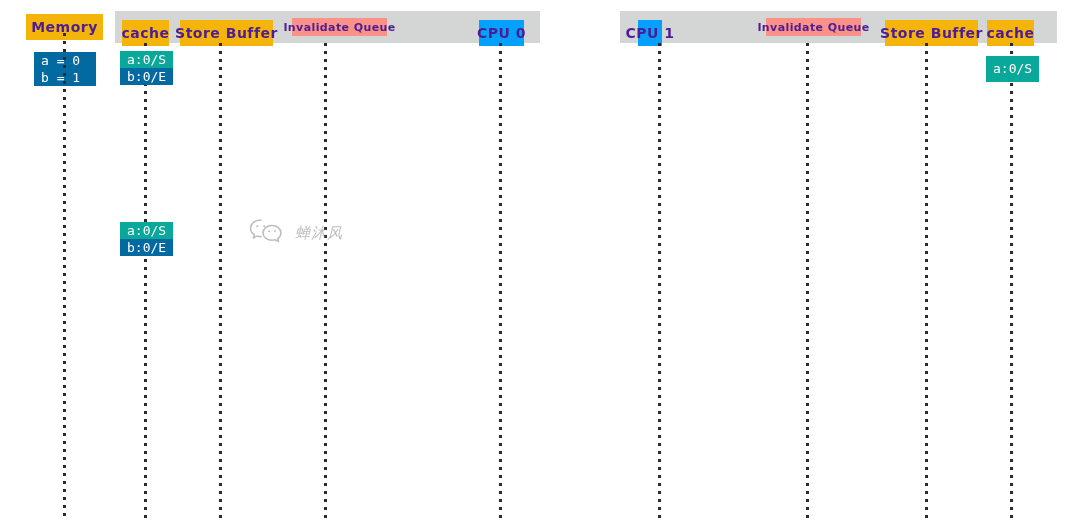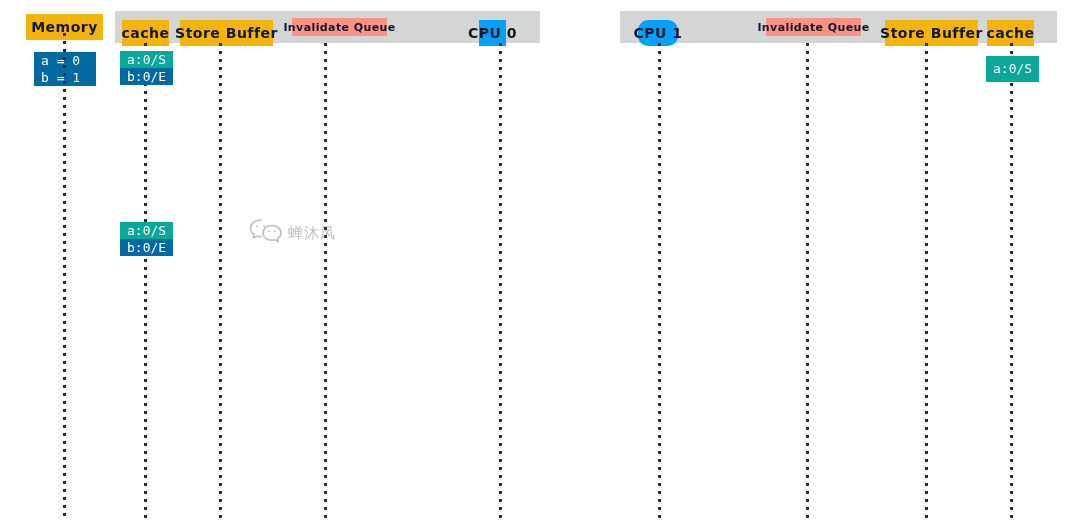--- a/index.html
+++ b/index.html
@@ -45,21 +45,21 @@
     background-repeat: repeat-y;
   }
   .lifeline.from-top { top: 33px; height: 488px; }
 
   
   .tag {
     position: absolute;
     display: flex;
     align-items: center;
     justify-content: center;
-    color: #0f172a;
+    color: #4c1d95;
     font-family: "DejaVu Sans", sans-serif;
     font-weight: bold;
     letter-spacing: 0.5px;
     white-space: nowrap;
     box-sizing: border-box;
   }
   .tag-amber  { background: #f5b40a; }
   .tag-pink   { background: #fb9287; }
   .tag-blue   { background: #03a1fc; }
 
@@ -92,22 +92,24 @@
     box-sizing: border-box;
   }
   .v-amber { background: #0369a1; }
   .v-teal  { background: #0aa79b; }
 
   
   .watermark {
     position: absolute;
     display: flex;
     align-items: center;
+    gap: 7px;
     opacity: 0.55;
     pointer-events: none;
+    font-style: italic;
   }
   .watermark-text {
     font-family: "DejaVu Sans", sans-serif;
     font-size: 15px;
     color: #8a8a8a;
     letter-spacing: 1px;
   }
 </style>
 </head>
 <body>
@@ -122,21 +124,21 @@
     <div class="value-row v-amber">a = 0</div>
     <div class="value-row v-amber">b = 1</div>
   </div>
 
   <div class="tag tag-amber tag-title" style="left:122px; width:47px;">cache</div>
 
   <div class="tag tag-amber tag-title" style="left:180px; width:93px;">Store Buffer</div>
 
   <div class="tag tag-pink tag-title small" style="left:292px; width:95px; height:18px; top:18px;">Invalidate Queue</div>
 
-  <div class="tag tag-blue tag-title" style="left:479px; width:27px;">CPU 0</div>
+  <div class="tag tag-blue tag-title" style="left:479px; width:45px;">CPU 0</div>
 
   <div class="lifeline from-top" style="left:63px;"></div>
   <div class="lifeline" style="left:144px;"></div>
   <div class="lifeline" style="left:219px;"></div>
   <div class="lifeline" style="left:324px;"></div>
   <div class="lifeline" style="left:499px;"></div>
 
   <div class="value-block" style="left:120px; top:51px; width:53px;">
     <div class="value-row v-teal">a:0/S</div>
     <div class="value-row v-amber">b:0/E</div>
@@ -160,21 +162,21 @@
     </span>
     <span class="watermark-text">蝉沐风</span>
   </div>
 
 </div>
 
 <div class="panel" id="panel-right">
 
   <div class="header-band" style="left:80px; width:437px;"></div>
 
-  <div class="tag tag-blue tag-title" style="left:98px; width:40px;border-radius:10px;">CPU 1</div>
+  <div class="tag tag-blue tag-title" style="left:98px; width:24px;">CPU 1</div>
 
   <div class="tag tag-pink tag-title small" style="left:226px; width:95px; height:18px; top:18px;">Invalidate Queue</div>
 
   <div class="tag tag-amber tag-title" style="left:345px; width:93px;">Store Buffer</div>
 
   <div class="tag tag-amber tag-title" style="left:447px; width:47px;">cache</div>
 
   <div class="lifeline" style="left:118px;"></div>
   <div class="lifeline" style="left:266px;"></div>
   <div class="lifeline" style="left:385px;"></div>

